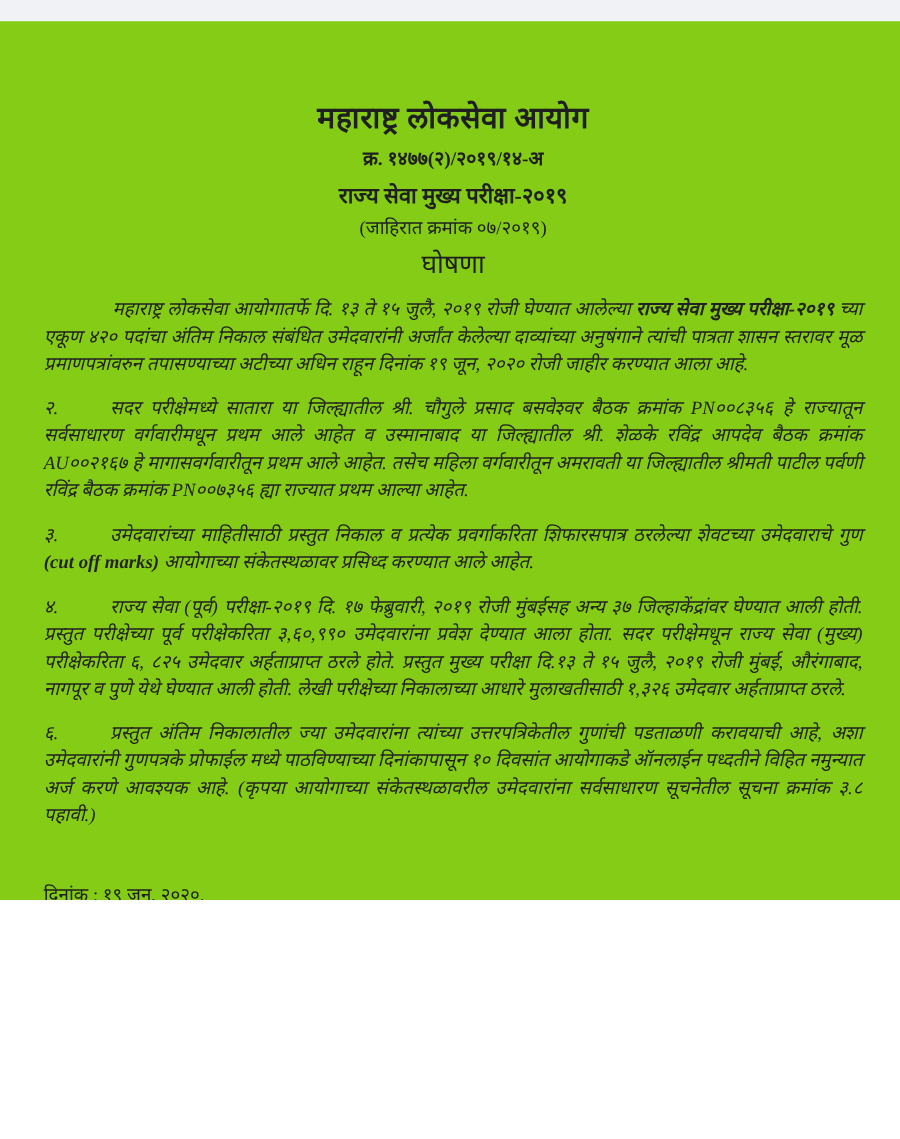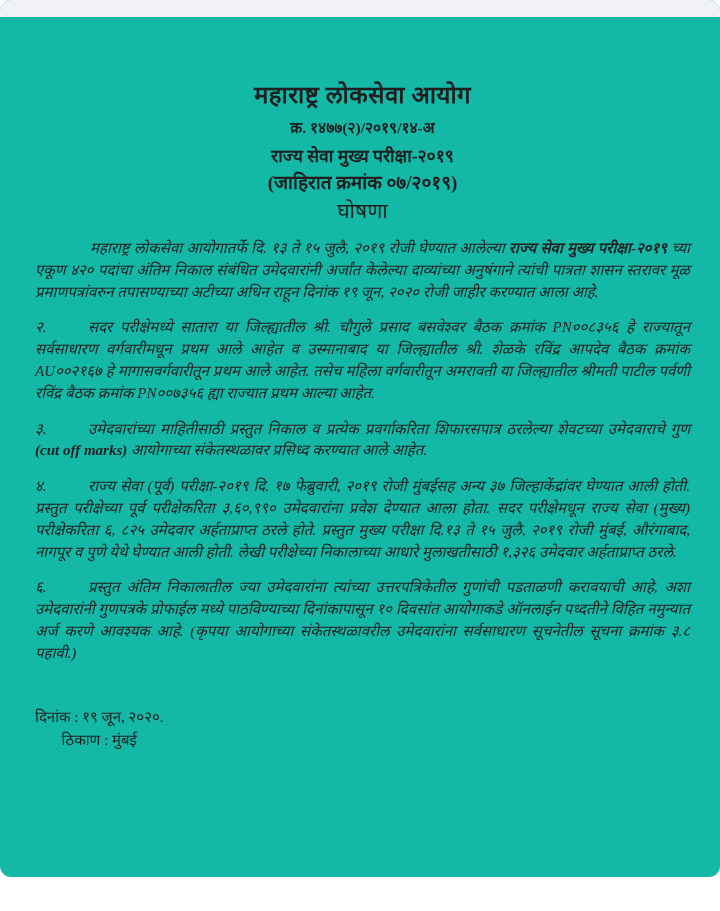--- a/index.html
+++ b/index.html
@@ -6,24 +6,23 @@
   * { margin: 0; padding: 0; box-sizing: border-box; }
   html, body { width: 720px; }
   body {
     font-family: "Liberation Serif", "DejaVu Serif", serif;
     background: #ffffff;
     color: #1f1f1f;
   }
   .page {
     position: relative;
     width: 720px;
-    height: 877px;
-    background: #14b8a6;
+    height: 720px;
+    background: #84cc16;
     overflow: hidden;
-    border-radius: 11px;
   }
   .scan-band {
     width: 720px;
     height: 17px;
     background: #f0f2f6;
   }
   .document {
     padding: 64px 30px 0 35px;
   }
   
@@ -41,22 +40,22 @@
     line-height: 20px;
   }
   .exam-title {
     margin-top: 7px;
     font-size: 17.5px;
     font-weight: bold;
     line-height: 22px;
   }
   .advert-no {
     margin-top: 6px;
-    font-size: 19px;
-    font-weight: 700;
+    font-size: 15px;
+    font-weight: 400;
     line-height: 20px;
   }
   .doc-heading {
     margin-top: 5px;
     font-size: 21px;
     font-weight: normal;
     line-height: 26px;
   }
   
   .doc-body { margin-top: 14px; font-style: italic; }

